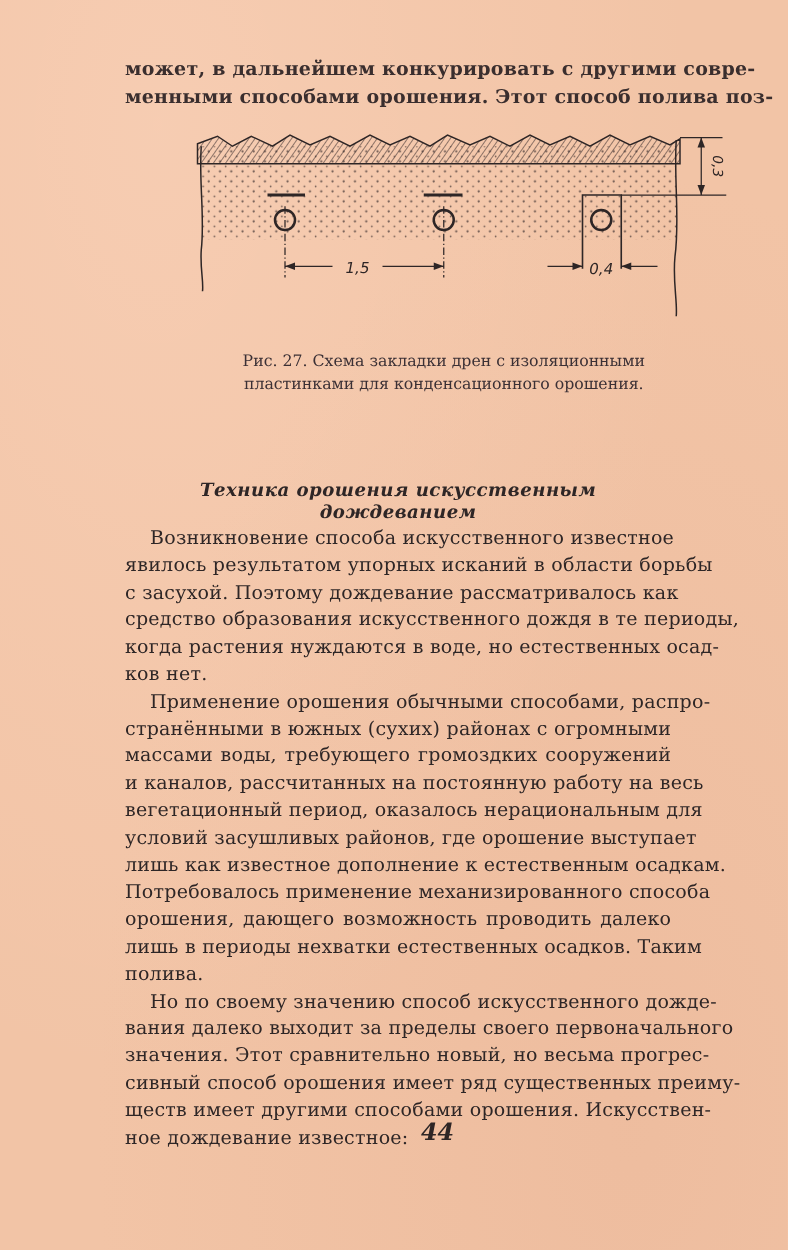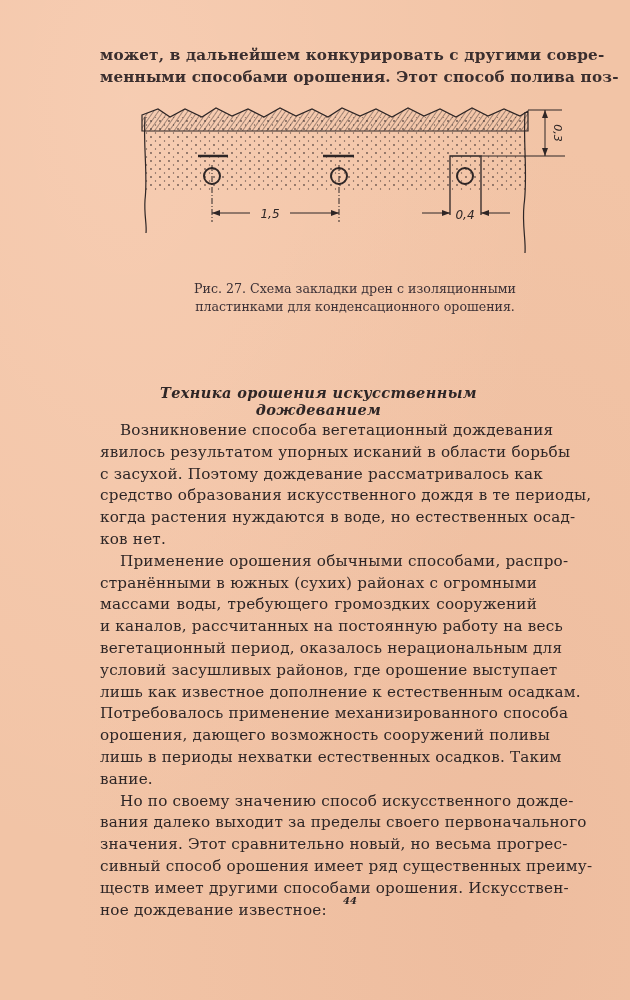--- a/index.html
+++ b/index.html
@@ -30,23 +30,23 @@
   .mid-text { top: 320px; }
   .heading {
     position: absolute; left: 100px; width: 437px; top: 384px;
     text-align: center; font-weight: bold; font-size: 14.5px; letter-spacing: 0.4px;
     color: #2e2626;
     font-style: italic;
   }
   .body-text { top: 420px; }
   .page-number {
     position: absolute; left: 300px; width: 100px; top: 895px;
-    text-align: center; font-weight: bold; font-style: italic; font-size: 10px;
+    text-align: center; font-weight: bold; font-style: italic; font-size: 19px;
   }
-  .figure { position: absolute; left: 140px; top: 95px; width: 430px; height: 165px; }
+  .figure { position: absolute; left: 156px; top: 95px; width: 430px; height: 165px; }
 </style>
 </head>
 <body>
 
 <div class="page">
 
   <div class="text-block top-text">
     <span class="line">может, в дальнейшем конкурировать с другими совре-</span>
     <span class="line">менными способами орошения. Этот способ полива поз-</span>
   </div>
@@ -106,39 +106,39 @@
   <div class="caption">
     <div>Рис. 27. Схема закладки дрен с изоляционными</div>
     <div>пластинками для конденсационного орошения.</div>
   </div>
 
 
   <div class="heading">Техника орошения искусственным дождеванием</div>
 
   <div class="text-block body-text">
     <div>
-      <span class="line indent">Возникновение способа вегетационный дождевания</span>
+      <span class="line indent">Возникновение способа искусственного известное</span>
       <span class="line">явилось результатом упорных исканий в области борьбы</span>
       <span class="line">с засухой. Поэтому дождевание рассматривалось как</span>
       <span class="line">средство образования искусственного дождя в те периоды,</span>
       <span class="line">когда растения нуждаются в воде, но естественных осад-</span>
       <span class="line last">ков нет.</span>
     </div>
     <div>
       <span class="line indent">Применение орошения обычными способами, распро-</span>
       <span class="line">странёнными в южных (сухих) районах с огромными</span>
       <span class="line">массами воды, требующего громоздких сооружений</span>
       <span class="line">и каналов, рассчитанных на постоянную работу на весь</span>
       <span class="line">вегетационный период, оказалось нерациональным для</span>
       <span class="line">условий засушливых районов, где орошение выступает</span>
       <span class="line">лишь как известное дополнение к естественным осадкам.</span>
       <span class="line">Потребовалось применение механизированного способа</span>
-      <span class="line">орошения, дающего возможность сооружений поливы</span>
+      <span class="line">орошения, дающего возможность проводить далеко</span>
       <span class="line">лишь в периоды нехватки естественных осадков. Таким</span>
-      <span class="line last">вание.</span>
+      <span class="line last">полива.</span>
     </div>
     <div>
       <span class="line indent">Но по своему значению способ искусственного дожде-</span>
       <span class="line">вания далеко выходит за пределы своего первоначального</span>
       <span class="line">значения. Этот сравнительно новый, но весьма прогрес-</span>
       <span class="line">сивный способ орошения имеет ряд существенных преиму-</span>
       <span class="line">ществ имеет другими способами орошения. Искусствен-</span>
       <span class="line last">ное дождевание известное:</span>
     </div>
   </div>

